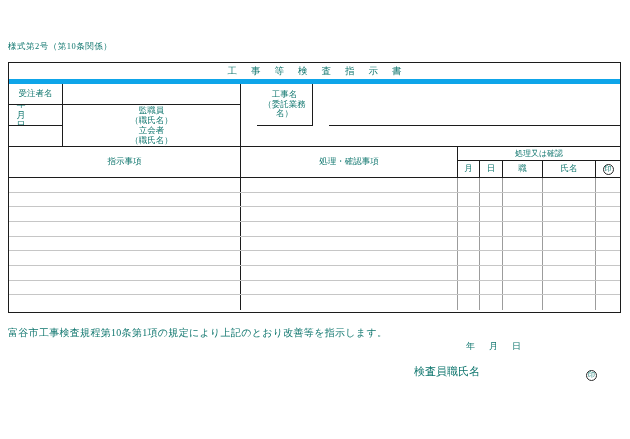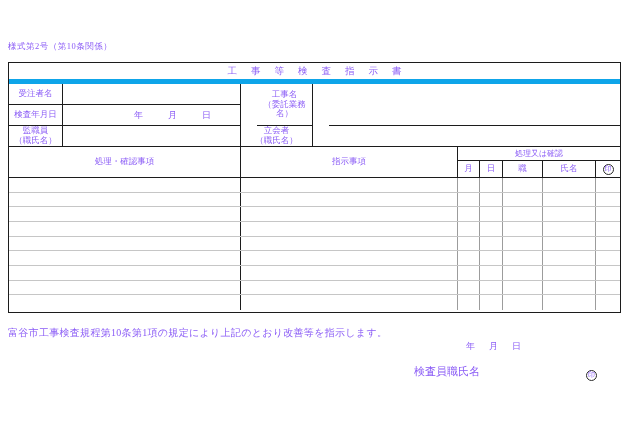--- a/index.html
+++ b/index.html
@@ -2,21 +2,21 @@
 <html><head>
 <meta charset="utf-8">
 <style>
   * { margin:0; padding:0; box-sizing:border-box; }
   html,body { background:#ffffff; }
   .sheet {
     position:relative;
     width:630px; height:439px;
     background:#ffffff;
     font-family:"Liberation Serif","DejaVu Serif",serif;
-    color:#8b5cf6;
+    color:#0f766e;
     overflow:hidden;
   }
   .form-no {
     position:absolute; left:8px; top:41px;
     font-size:8.5px; letter-spacing:0.5px;
   }
   .main-table {
     position:absolute; left:8px; top:62px;
     width:613px; height:251px;
     border:1.5px solid #1c1c1c;
@@ -101,33 +101,32 @@
   <div class="main-table">
 
     <div class="title-row">工事等検査指示書</div>
 
     <div class="header-grid">
       <div class="hcell br-dark bb-dark">受注者名</div>
       <div class="hcell br-dark bb-dark"></div>
       <div class="hcell br-dark bb-dark span2">工事名
 （委託業務名）</div>
       <div class="hcell bb-dark span2"></div>
-      <div class="hcell br-dark bb-dark">検査年月日</div>
       <div class="hcell br-dark bb-dark date-cell">年月日</div>
       <div class="hcell br-dark">監職員
 （職氏名）</div>
       <div class="hcell br-dark"></div>
       <div class="hcell br-dark">立会者
 （職氏名）</div>
       <div class="hcell"></div>
     </div>
 
     <div class="detail-header">
+      <div class="dh br-dark rowspan2">指示事項</div>
       <div class="dh br-dark rowspan2">処理・確認事項</div>
-      <div class="dh br-dark rowspan2">指示事項</div>
       <div class="dh dh-group bb-dark">処理又は確認</div>
       <div class="dh br-dark">月</div>
       <div class="dh br-dark">日</div>
       <div class="dh br-dark">職</div>
       <div class="dh br-dark">氏名</div>
       <div class="dh">
         <span class="seal-circle">印</span>
       </div>
     </div>
 

